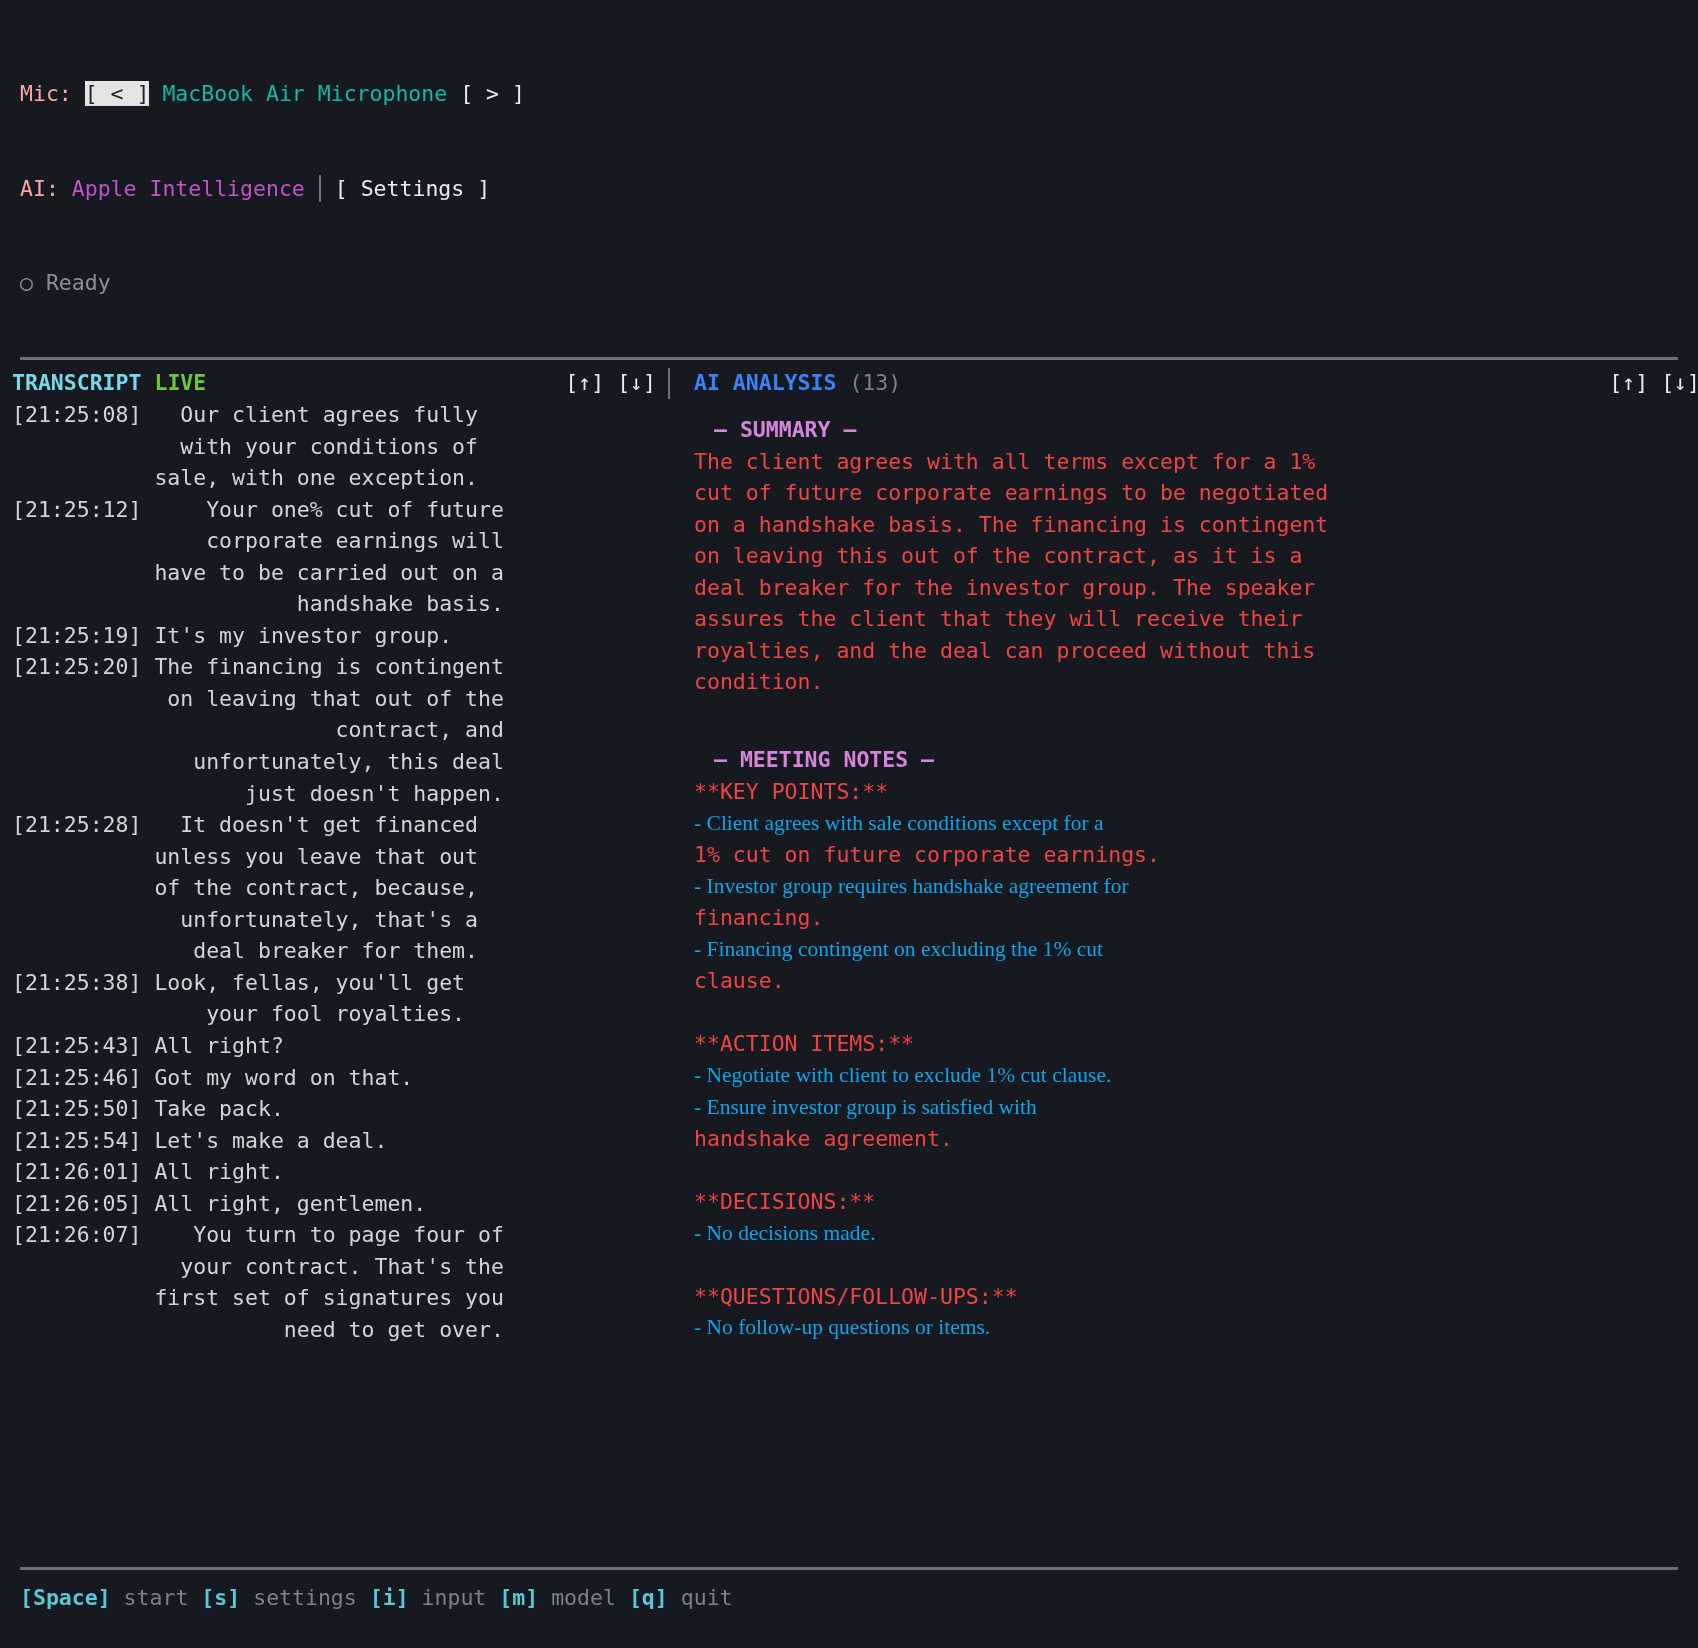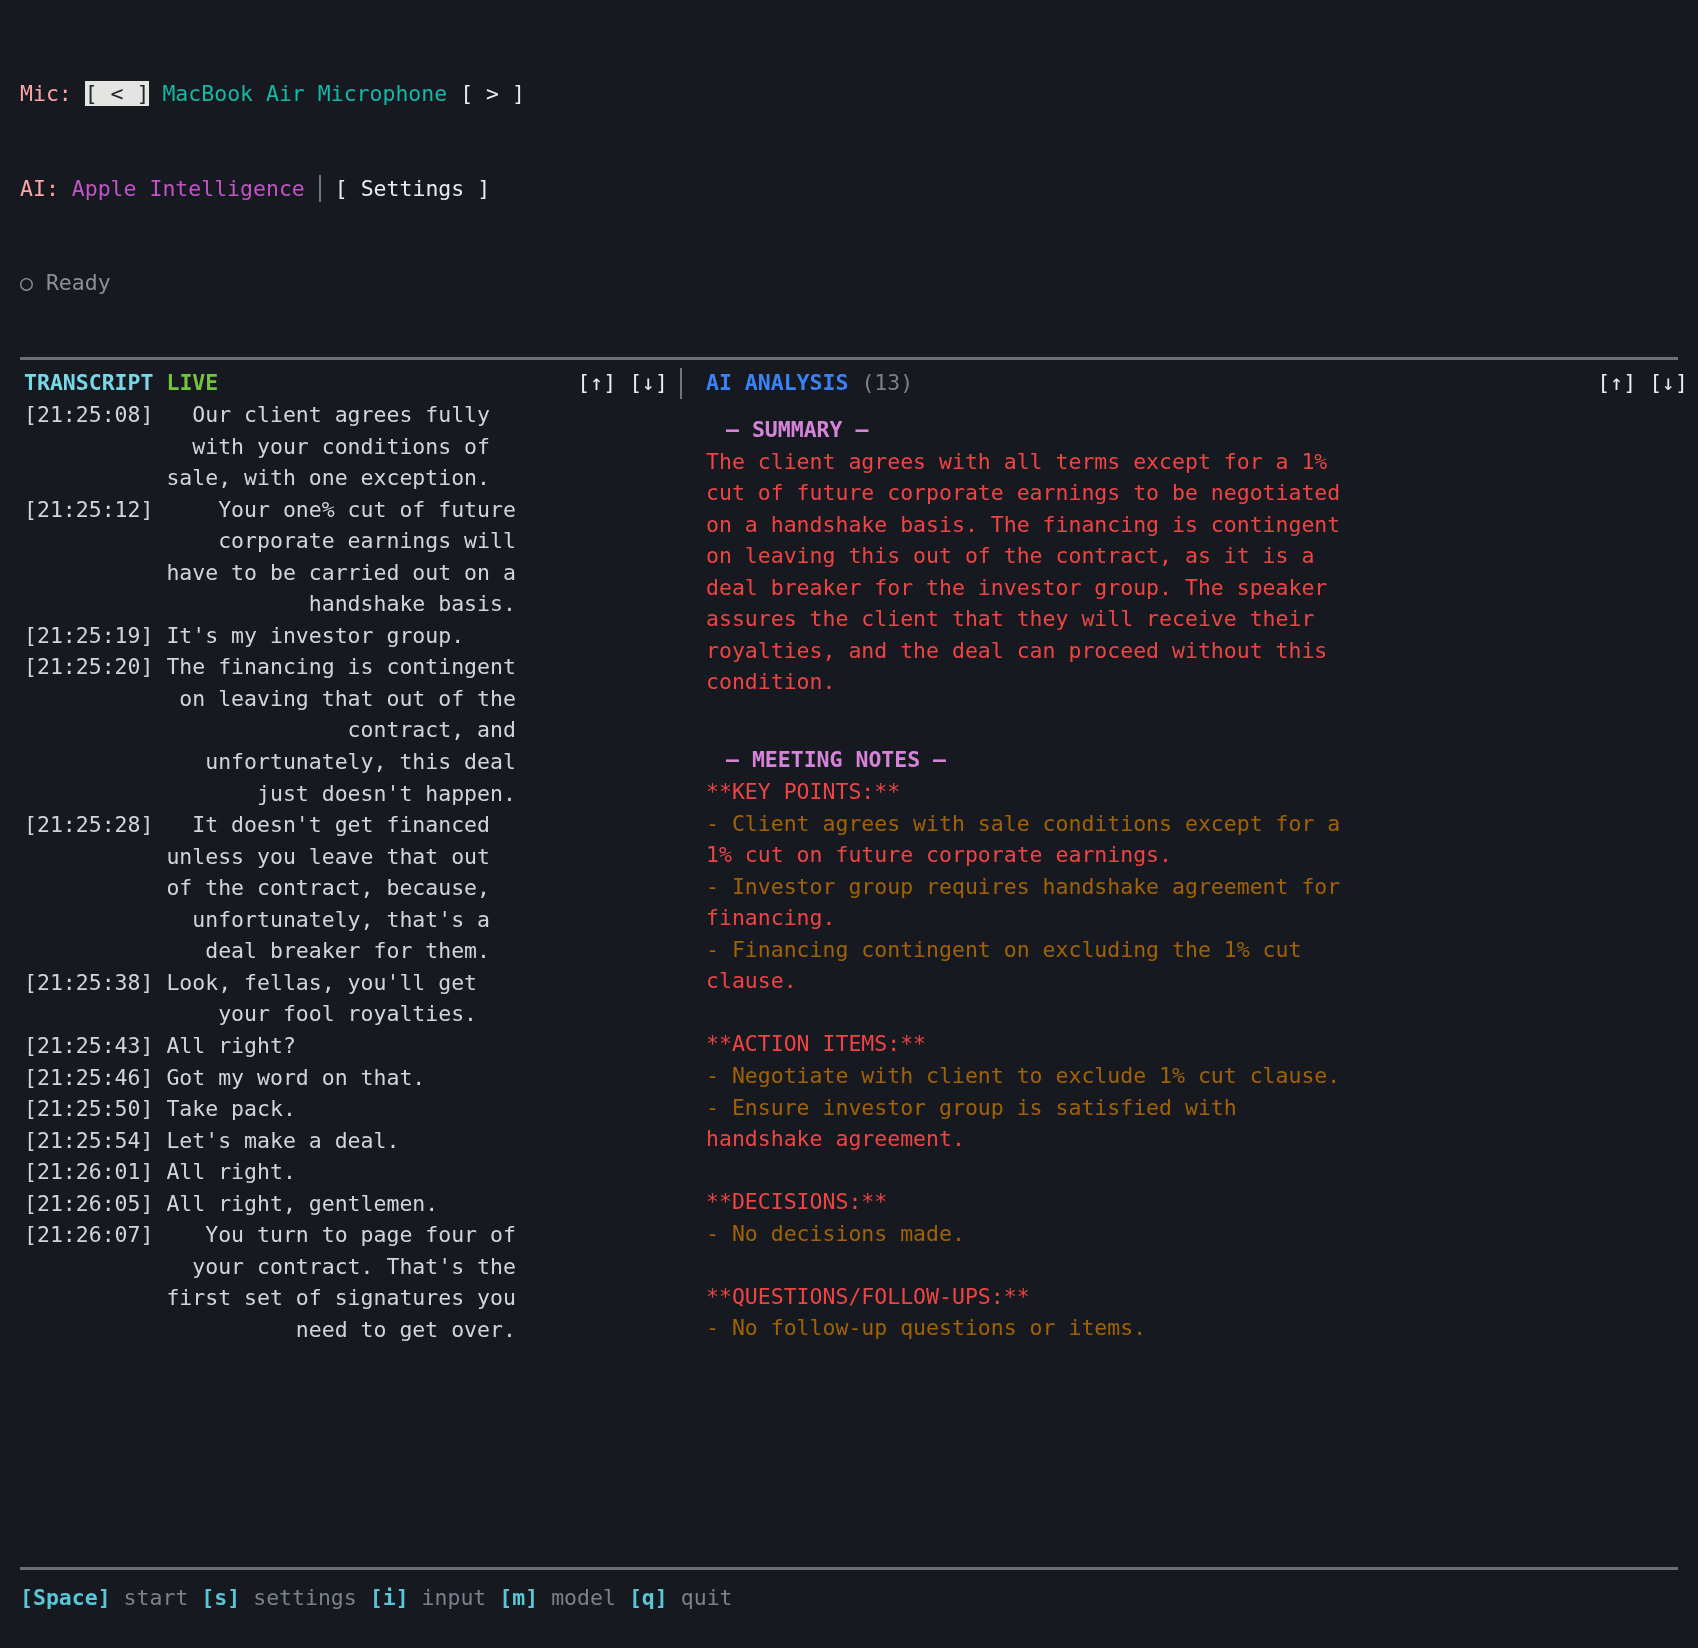--- a/index.html
+++ b/index.html
@@ -28,21 +28,21 @@
     display: inline-block; width: 2px; height: 27px;
     background: #70757c; vertical-align: -6px; margin: 0 14px;
   }
   .status-line { color: #8b9097; }
 
   
   .rule { height: 3px; background: #6b7076; }
   .rule-top { margin: 27px 20px 7px 20px; }
 
   
-  .main { display: flex; padding: 0 24px; align-items: flex-start; }
+  .main { display: flex; padding: 0 12px; align-items: flex-start; }
   .left-panel { width: 656px; flex: none; }
   .right-panel { flex: 1; min-width: 0; }
 
   .panel-head { display: flex; align-items: center; }
   .t-title { color: #79d8e8; font-weight: bold; }
   .t-badge { color: #74c33c; font-weight: bold; margin-left: 13px; }
   .spacer { flex: 1; }
   .scroll-btns { display: flex; gap: 13px; color: #e9ebed; }
   .scroll-btns.left-btns { margin-right: 12px; }
   .v-div { width: 2px; height: 31px; background: #70757c; flex: none; }
@@ -53,21 +53,21 @@
   
   .t-entry { display: flex; color: #d2d5d8; text-align: right; }
   .t-time  { flex: none; white-space: pre; }
   .t-text  { white-space: pre-line; margin-left: 1ch; }
 
   
   .a-body { margin-left: 26px; }
   .a-line { white-space: pre; min-height: 31.55px; }
   .a-line.header { color: #d684da; font-weight: bold; }
   .a-line.teal   { color: #ef4444; }
-  .a-line.gray   { color: #a16207; }
+  .a-line.gray   { color: #0ea5e9; font-family: Liberation Serif, serif; }
 
   
   .statusbar { position: absolute; left: 0; right: 0; bottom: 0; }
   .sb-rule { margin: 0 20px 12px 20px; }
   .sb-items { display: flex; gap: 13px; padding: 0 20px 34px 20px; }
   .sb-key   { color: #58c8d8; font-weight: bold; cursor: default; }
   .sb-label { color: #7b818a; }
 </style>
 </head>
 <body>

